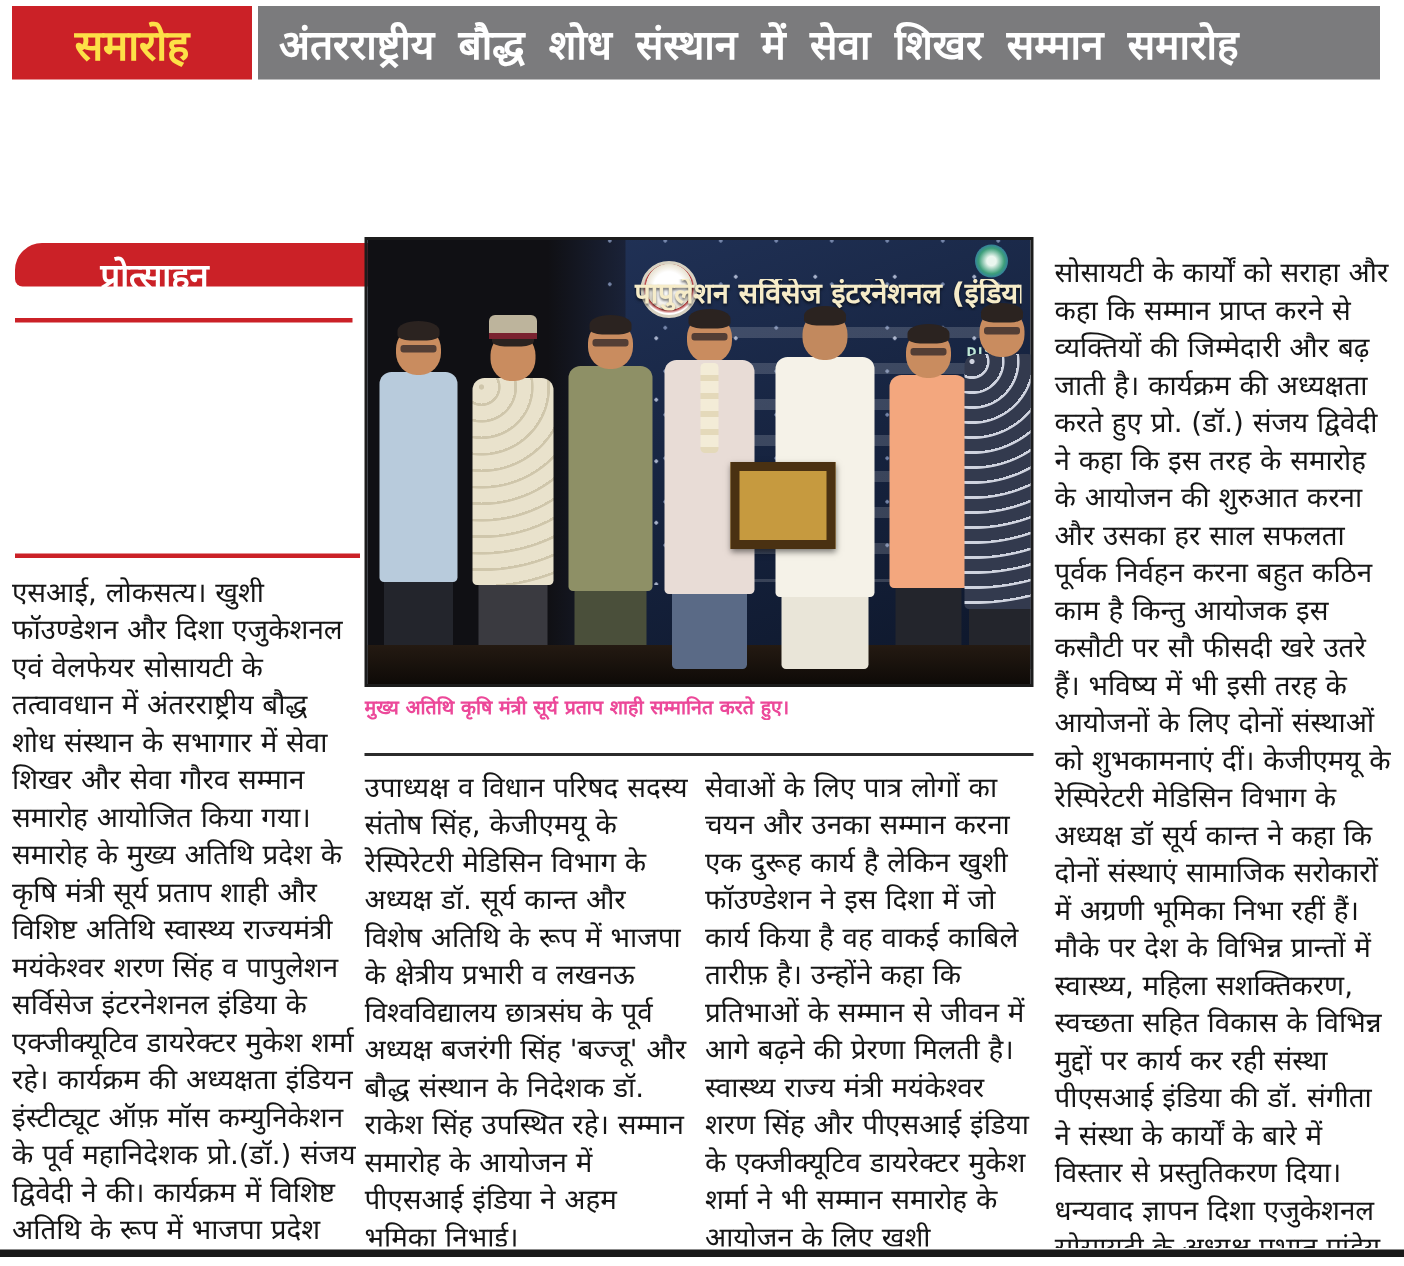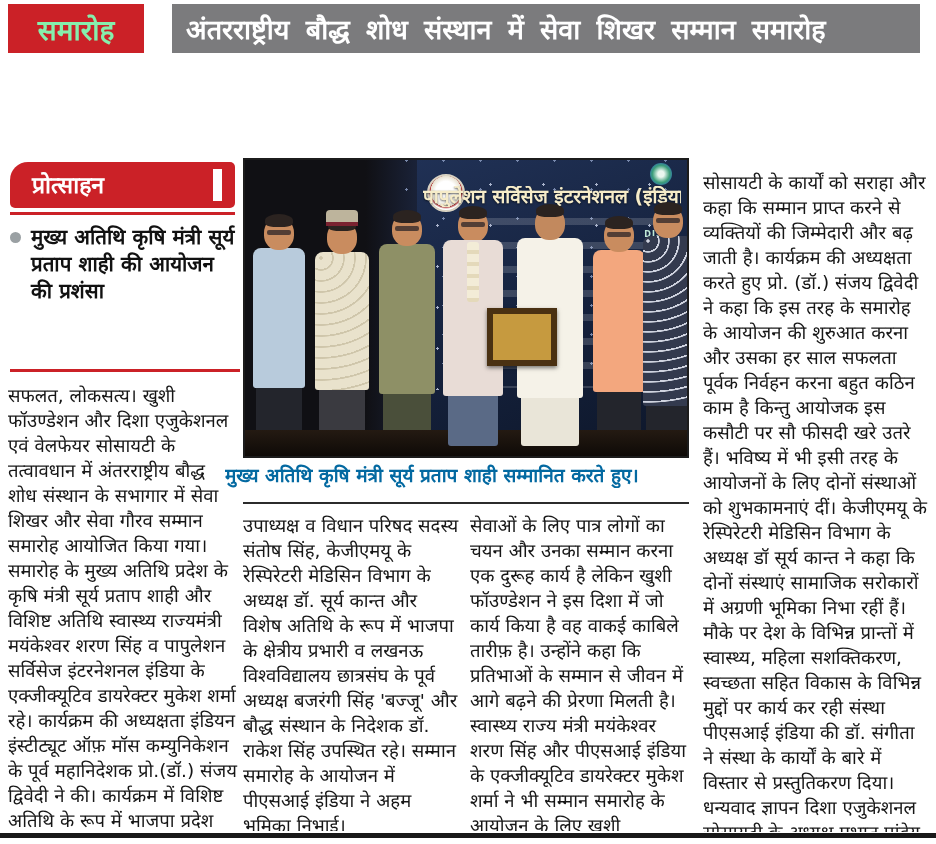--- a/index.html
+++ b/index.html
@@ -2,40 +2,40 @@
 <html><head>
 <meta charset="utf-8">
 <style>
   html,body{margin:0;padding:0;background:#ffffff;}
   #page{
     position:relative;width:936px;height:844px;background:#ffffff;overflow:hidden;
     font-family:"DejaVu Sans","Liberation Sans",sans-serif;color:#141414;
   }
   
   .kicker-label{
-    position:absolute;left:8px;top:4px;width:136px;height:49px;
-    background:#cb2127;color:#86efac;font-weight:bold;font-size:28px;
+    position:absolute;left:8px;top:4px;width:160px;height:49px;
+    background:#cb2127;color:#fde047;font-weight:bold;font-size:28px;
     display:flex;align-items:center;justify-content:center;
   }
   .kicker-strip{
     position:absolute;left:172px;top:4px;width:748px;height:49px;
     background:#7b7b7d;color:#ffffff;font-weight:bold;font-size:27px;
     display:flex;align-items:center;padding-left:14px;box-sizing:border-box;
     white-space:nowrap;overflow:hidden;font-family:Liberation Mono, monospace;
   }
   
   .headline{
     position:absolute;left:6px;top:56px;width:926px;height:100px;
     font-size:60px;line-height:96px;font-weight:bold;color:#0d0d0d;
     letter-spacing:-1px;white-space:nowrap;overflow:hidden;
   }
   
   .promo-box{
-    position:absolute;left:10px;top:162px;width:225px;height:46px;
-    background:#cb2127;border-radius:18px 5px 5px 5px;
+    position:absolute;left:10px;top:162px;width:225px;height:29px;
+    background:#cb2127;border-radius:18px 5px 5px 5px;padding-left:35px;
   }
   .promo-title{
     color:#ffffff;font-weight:bold;font-size:23px;line-height:46px;padding-left:22px;
   }
   .promo-slot{
     position:absolute;right:13px;top:7px;width:9px;height:32px;background:#ffffff;
   }
   .promo-underline{position:absolute;left:10px;top:212px;width:225px;height:3px;background:#cb2127;}
   .bullets{position:absolute;left:10px;top:224px;width:230px;margin:0;padding:0;list-style:none;}
   .bullets li{display:flex;gap:10px;margin-bottom:10px;}
@@ -91,22 +91,22 @@
   .fig .legs{margin:0 auto;background:#23252c;border-radius:0 0 3px 3px;}
   .cap{position:absolute;left:50%;transform:translateX(-50%);top:-12px;width:32px;height:12px;
     background:#bdb49c;border-bottom:4px solid #7a2230;border-radius:4px 4px 0 0;z-index:2;}
   .scarf{position:absolute;left:50%;transform:translateX(-50%);top:2px;width:12px;height:60px;
     background:repeating-linear-gradient(180deg,#f3ecd7 0 8px,#e4d9ba 8px 12px);border-radius:3px;}
   .plaque{
     position:absolute;left:242px;top:148px;width:58px;height:46px;z-index:5;
     background:#c69a3f;border:6px solid #4a3112;box-shadow:0 2px 4px rgba(0,0,0,.5);
   }
   
-  .caption{position:absolute;left:225px;top:462px;width:446px;
-    font-weight:bold;font-size:19px;color:#0369a1;white-space:nowrap;overflow:hidden;}
+  .caption{position:absolute;left:243px;top:462px;width:446px;
+    font-weight:bold;font-size:13px;color:#ec4899;white-space:nowrap;overflow:hidden;}
   .caption-rule{position:absolute;left:243px;top:502px;width:446px;height:2px;background:#2b2b2b;}
   
   .bottom-rule{position:absolute;left:0;top:833px;width:936px;height:5px;background:#191919;}
 </style>
 </head>
 <body>
 
 <div id="page">
 
   <div class="kicker-label">
@@ -117,29 +117,25 @@
   </div>
 
 
   <div class="promo-box">
     <div class="promo-title">प्रोत्साहन</div>
     <div class="promo-slot"></div>
   </div>
   <div class="promo-underline"></div>
 
   <ul class="bullets">
-    <li>
-      <span class="bullet-dot"></span>
-      <span class="bullet-text">मुख्य अतिथि कृषि मंत्री सूर्य प्रताप शाही की आयोजन की प्रशंसा</span>
-    </li>
   </ul>
   <div class="bullets-underline"></div>
 
   <div class="bodycol col1">
-    <p>सफलत, लोकसत्य। खुशी फॉउण्डेशन और दिशा एजुकेशनल एवं वेलफेयर सोसायटी के तत्वावधान में अंतरराष्ट्रीय बौद्ध शोध संस्थान के सभागार में सेवा शिखर और सेवा गौरव सम्मान समारोह आयोजित किया गया।</p>
+    <p>एसआई, लोकसत्य। खुशी फॉउण्डेशन और दिशा एजुकेशनल एवं वेलफेयर सोसायटी के तत्वावधान में अंतरराष्ट्रीय बौद्ध शोध संस्थान के सभागार में सेवा शिखर और सेवा गौरव सम्मान समारोह आयोजित किया गया।</p>
     <p>समारोह के मुख्य अतिथि प्रदेश के कृषि मंत्री सूर्य प्रताप शाही और विशिष्ट अतिथि स्वास्थ्य राज्यमंत्री मयंकेश्वर शरण सिंह व पापुलेशन सर्विसेज इंटरनेशनल इंडिया के एक्जीक्यूटिव डायरेक्टर मुकेश शर्मा रहे। कार्यक्रम की अध्यक्षता इंडियन इंस्टीट्यूट ऑफ़ मॉस कम्युनिकेशन के पूर्व महानिदेशक प्रो.(डॉ.) संजय द्विवेदी ने की। कार्यक्रम में विशिष्ट अतिथि के रूप में भाजपा प्रदेश</p>
   </div>
 
   <div class="photo">
     <div class="photo-curtain"></div>
     <div class="photo-stars"></div>
     <div class="banner-logo"></div>
     <div class="banner-title">पापुलेशन सर्विसेज इंटरनेशनल (इंडिया)</div>
     <div class="banner-lines"></div>
     <div class="disha-logo">

